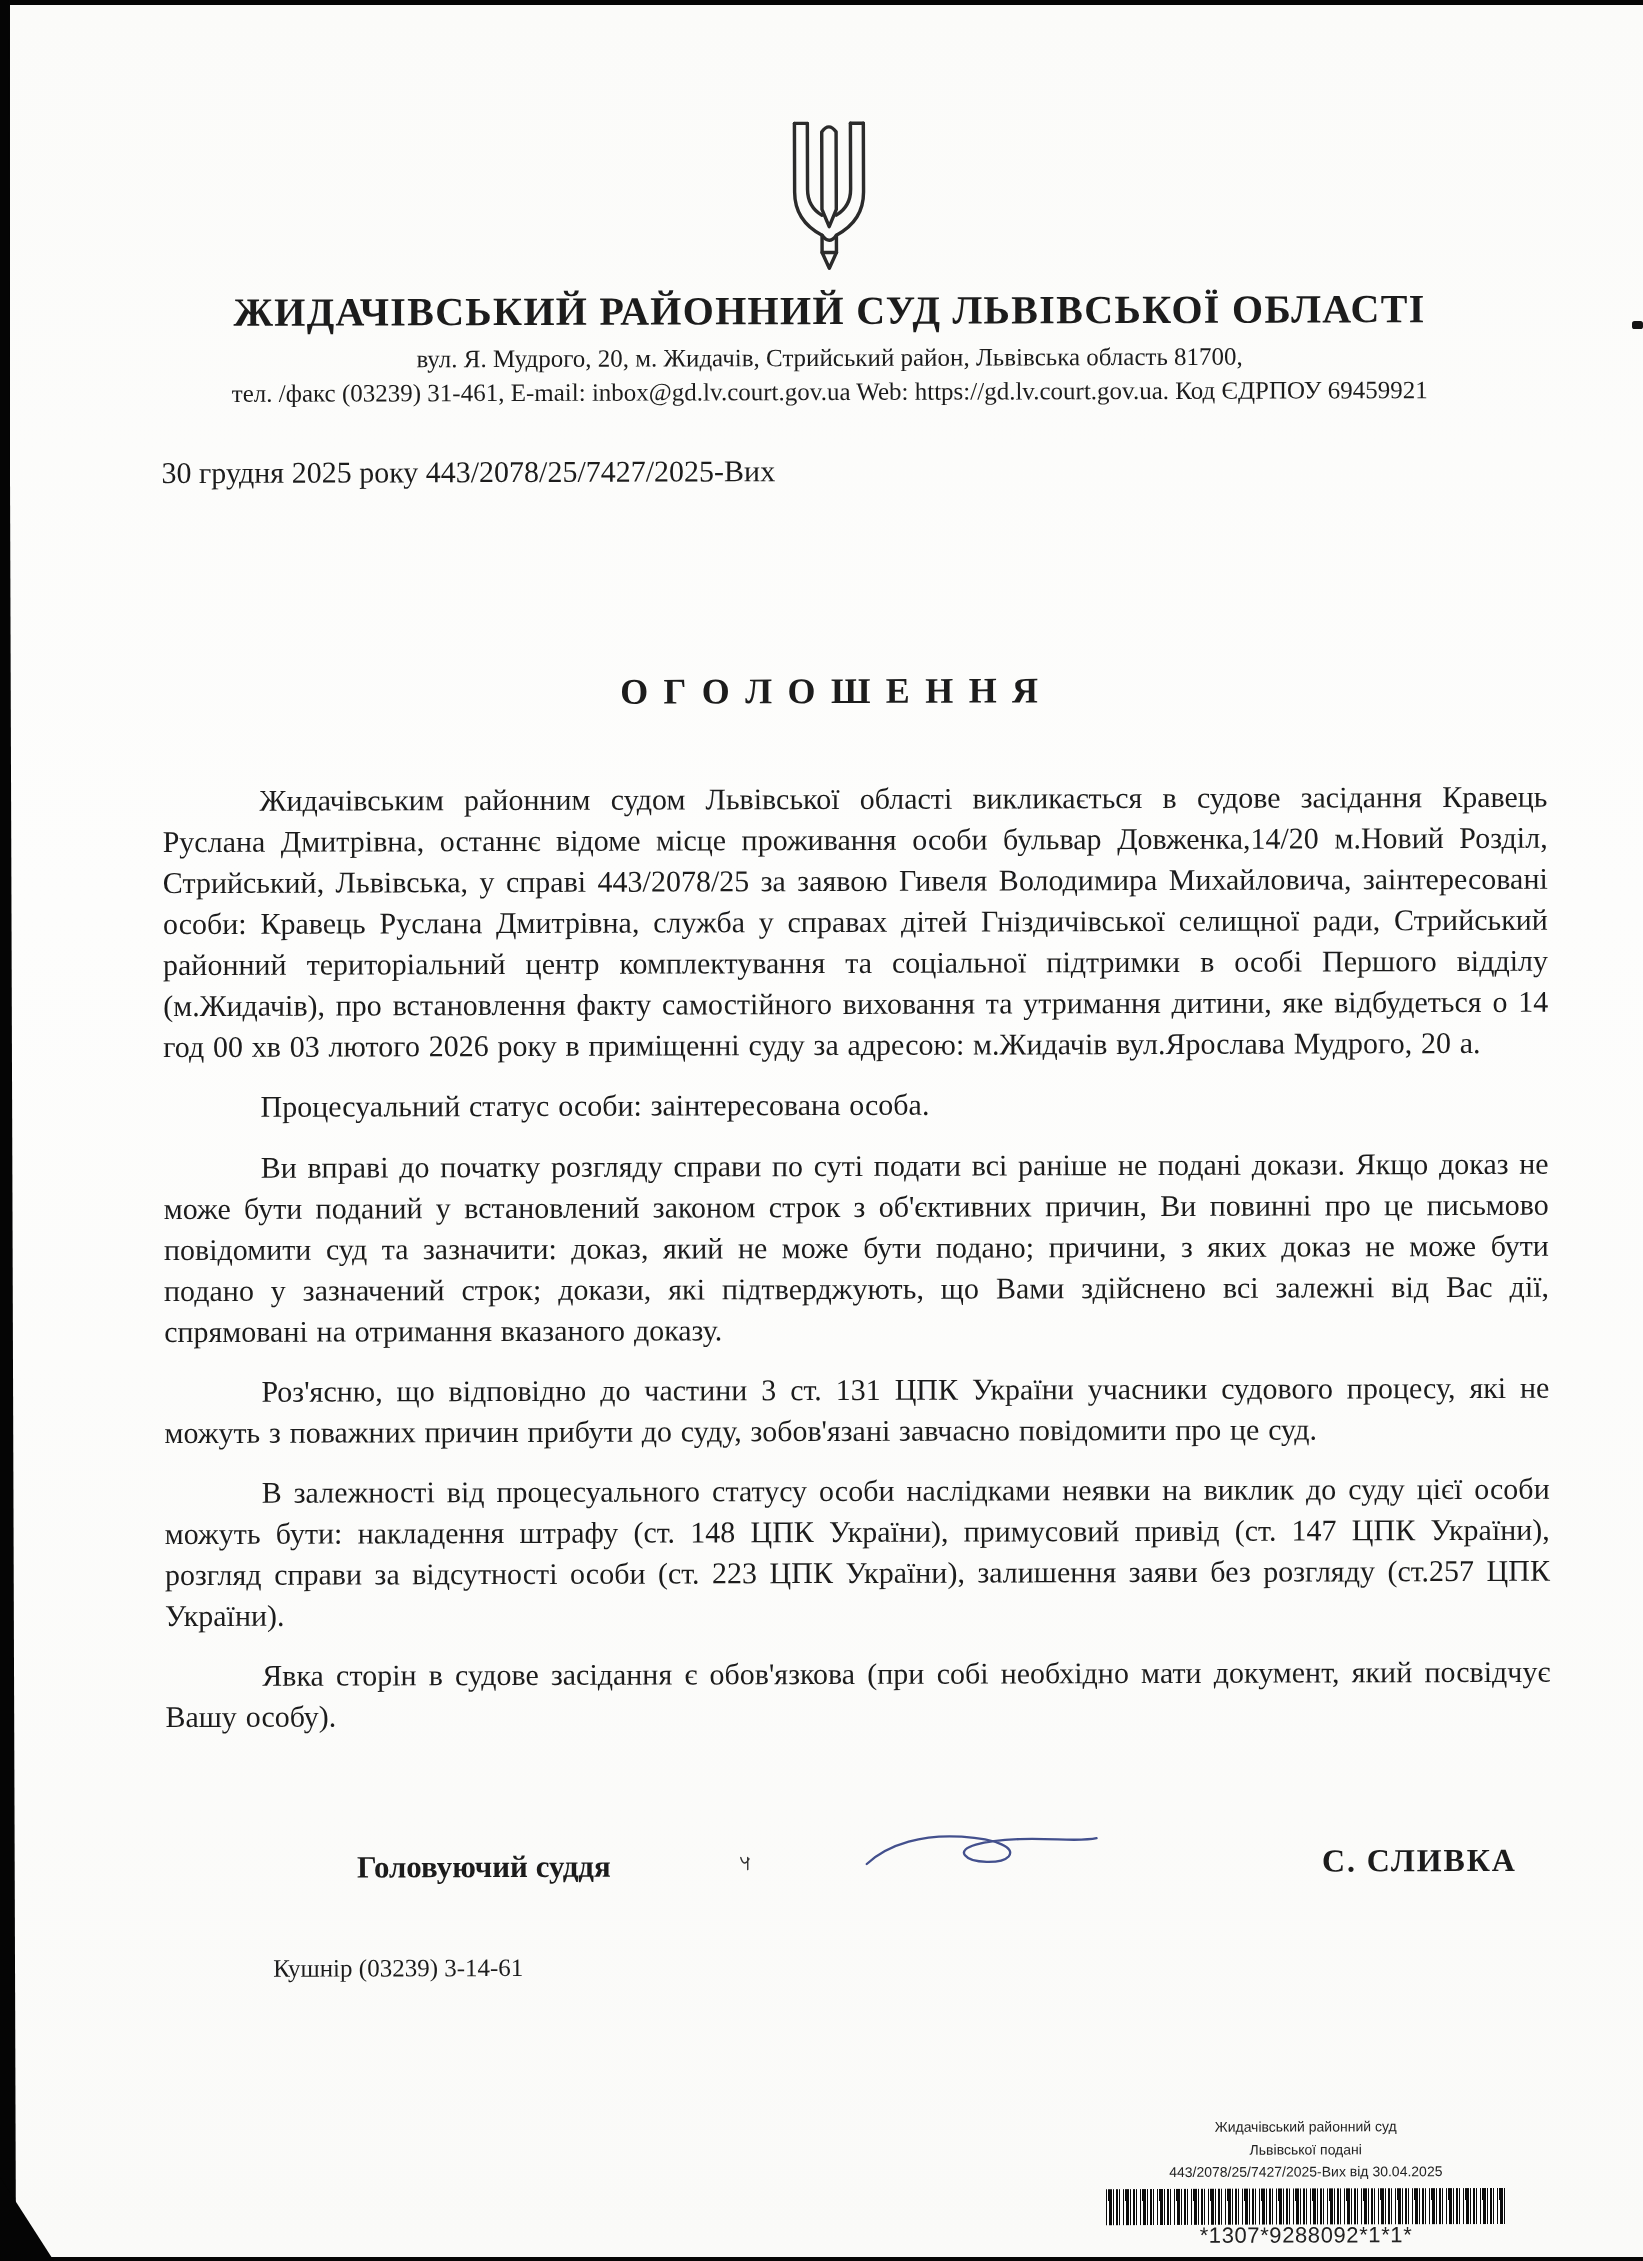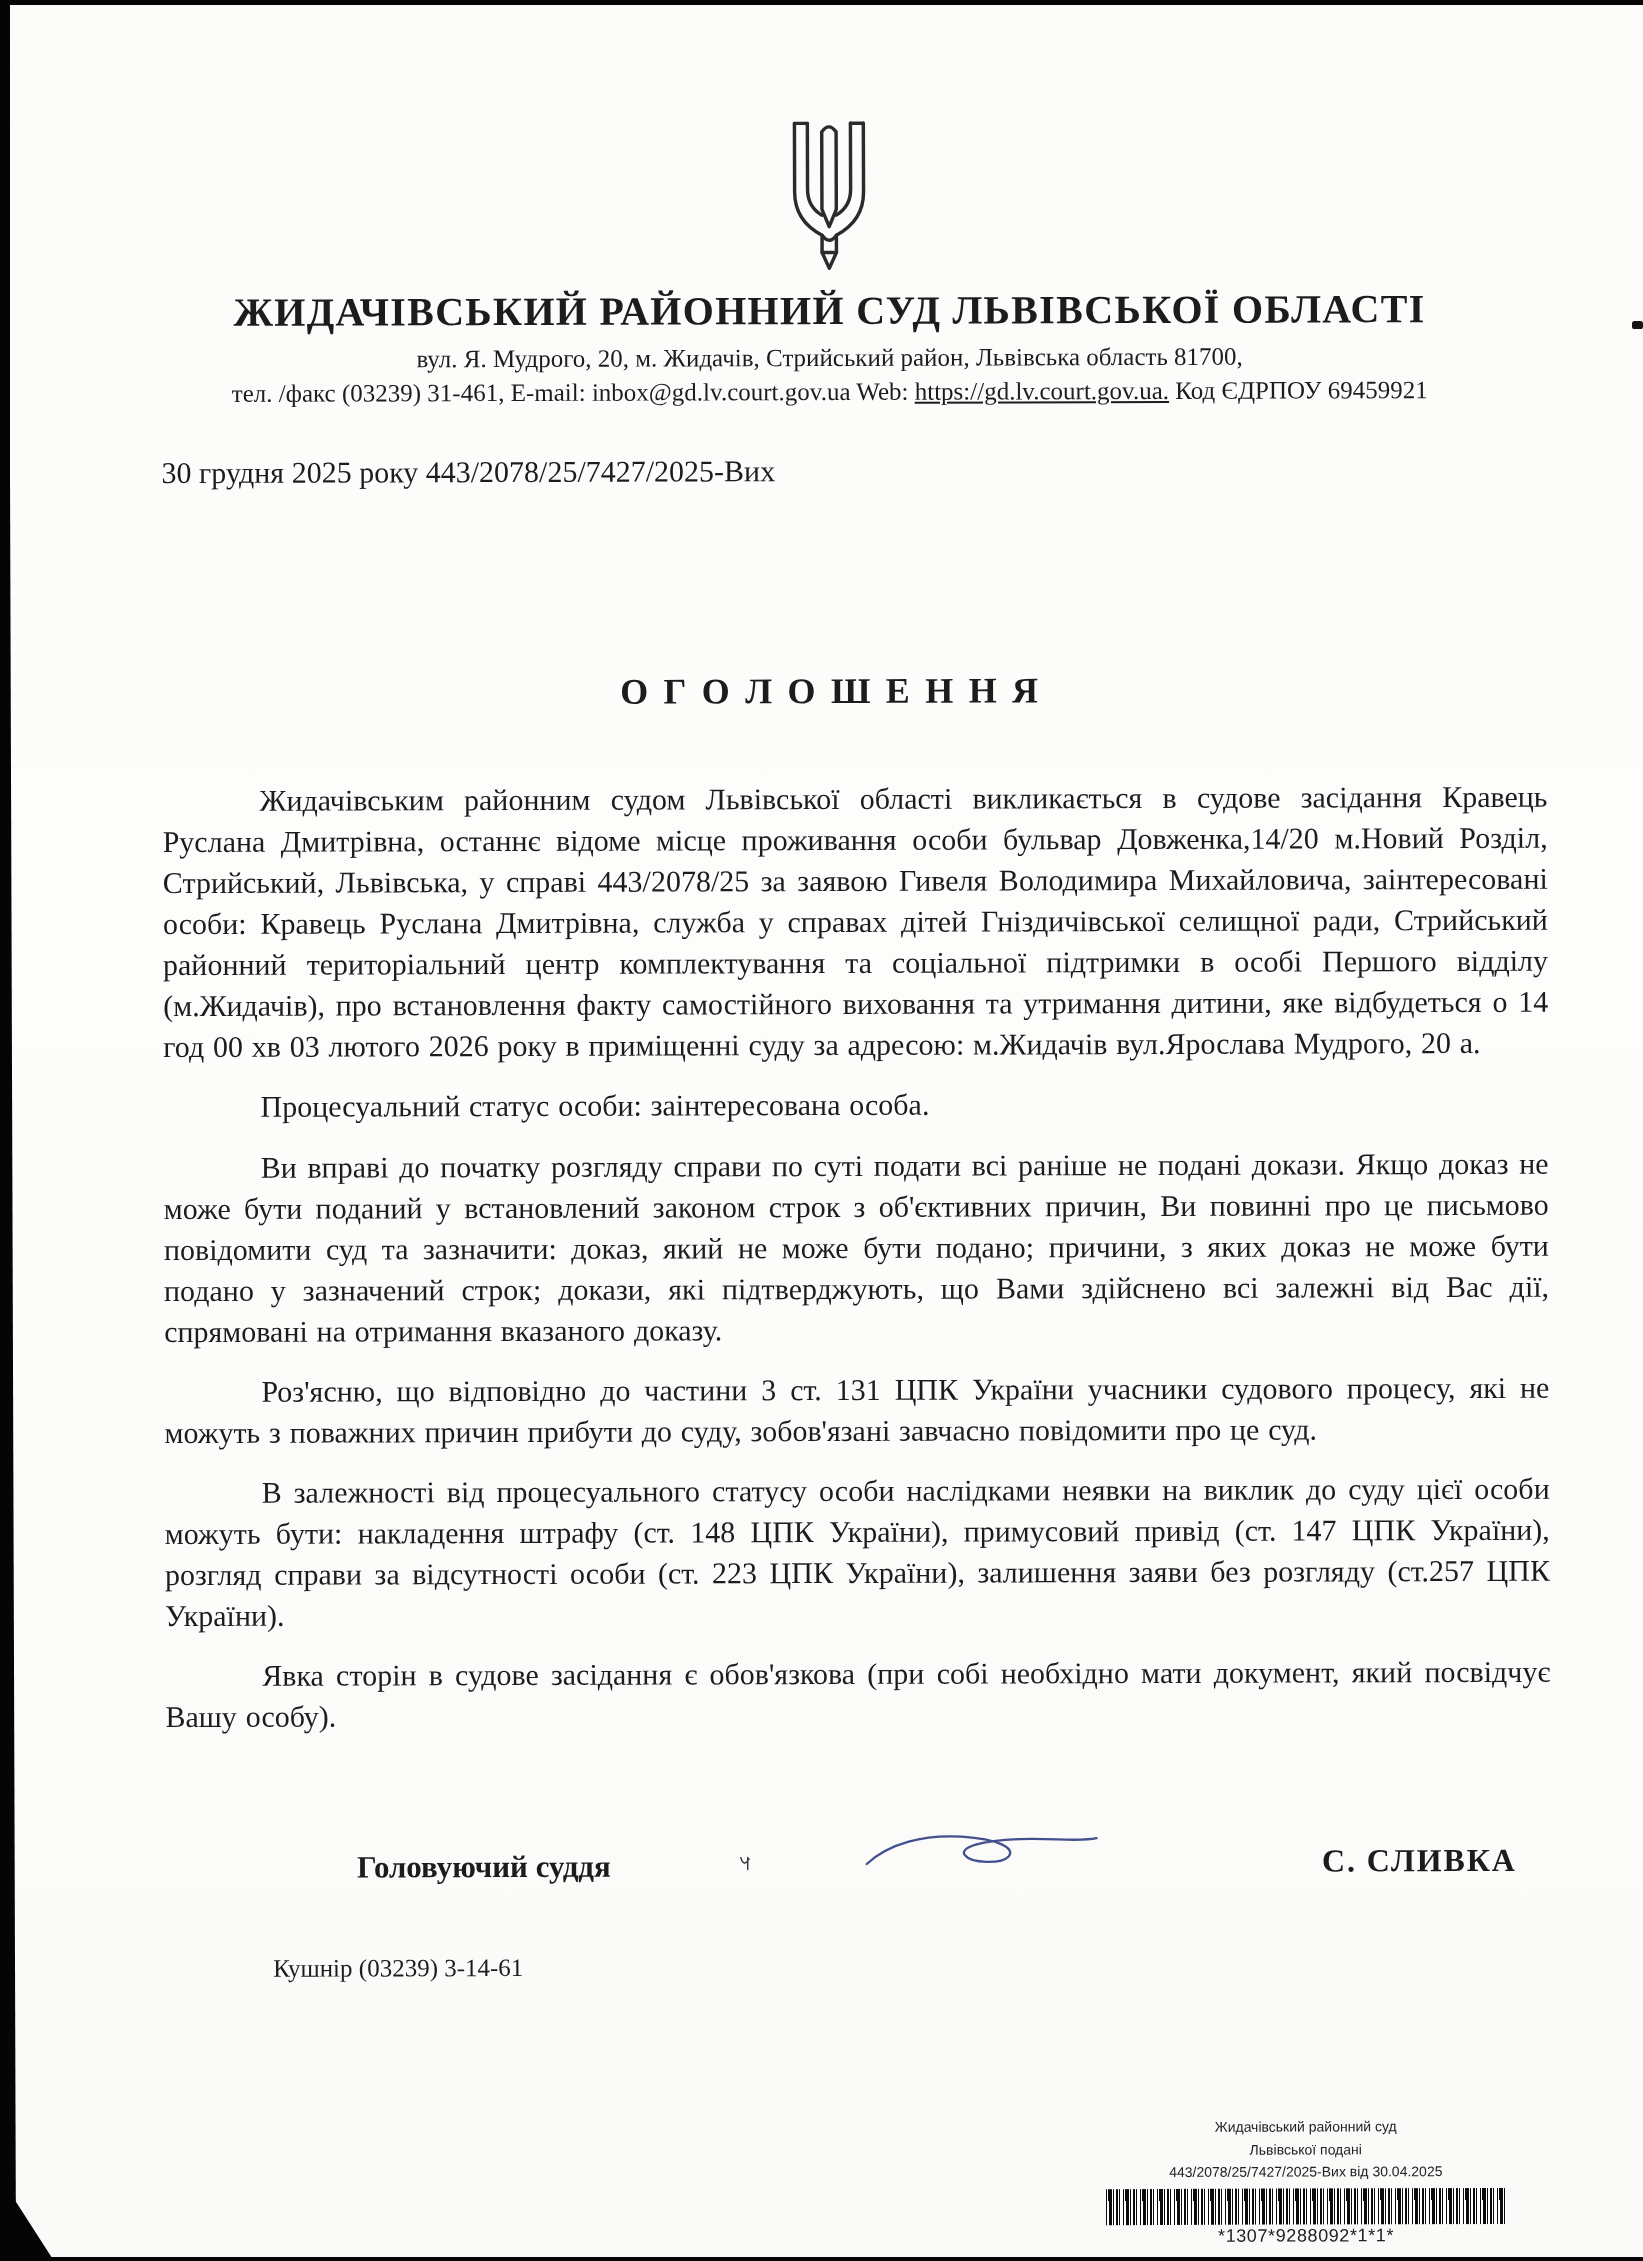--- a/index.html
+++ b/index.html
@@ -38,21 +38,21 @@
 
   .header { text-align:center; padding-top:115px; }
   .emblem svg { display:block; margin:0 auto; }
 
   .court-name {
     margin-top:13px; font-size:40px; font-weight:bold; letter-spacing:1.3px;
     line-height:50px;
   }
   .addr1 { margin-top:6.4px; font-size:25px; line-height:31px; }
   .addr2 { margin-top:2.6px;  font-size:25px; line-height:31px; }
-  .addr2 .link { text-decoration:underline; }
+  .addr2 .link { }
 
   .date-line {
     margin-top:45px; padding-left:150px; font-size:30px; line-height:37px;
     text-align:left;
   }
 
   .title {
     margin-top:180px; text-align:center;
     font-size:36px; font-weight:bold; letter-spacing:3.2px; line-height:45px;
   }
@@ -87,21 +87,21 @@
   .stamp .stamp-line { font-size:14px; line-height:22.6px; }
   .barcode {
     width:400px; height:36px; margin:5.2px auto 1.3px auto;
     background: repeating-linear-gradient(90deg,
       #0b0b0b 0 1.3px,  #fff 1.3px 2.6px,
       #0b0b0b 2.6px 5.8px, #fff 5.8px 7px,
       #0b0b0b 7px 7.7px, #fff 7.7px 10.3px,
       #0b0b0b 10.3px 12.2px, #fff 12.2px 13.5px,
       #0b0b0b 13.5px 14px, #fff 14px 17px);
   }
-  .barcode-text { font-size:18px; line-height:20.6px; letter-spacing:0.6px; }
+  .barcode-text { font-size:22px; line-height:20.6px; letter-spacing:0.6px; }
 </style>
 </head>
 <body>
 
 <div class="page">
   <div class="content">
 
     <div class="header">
       <div class="emblem">
         <svg width="89" height="153" viewBox="0 0 62 106">

